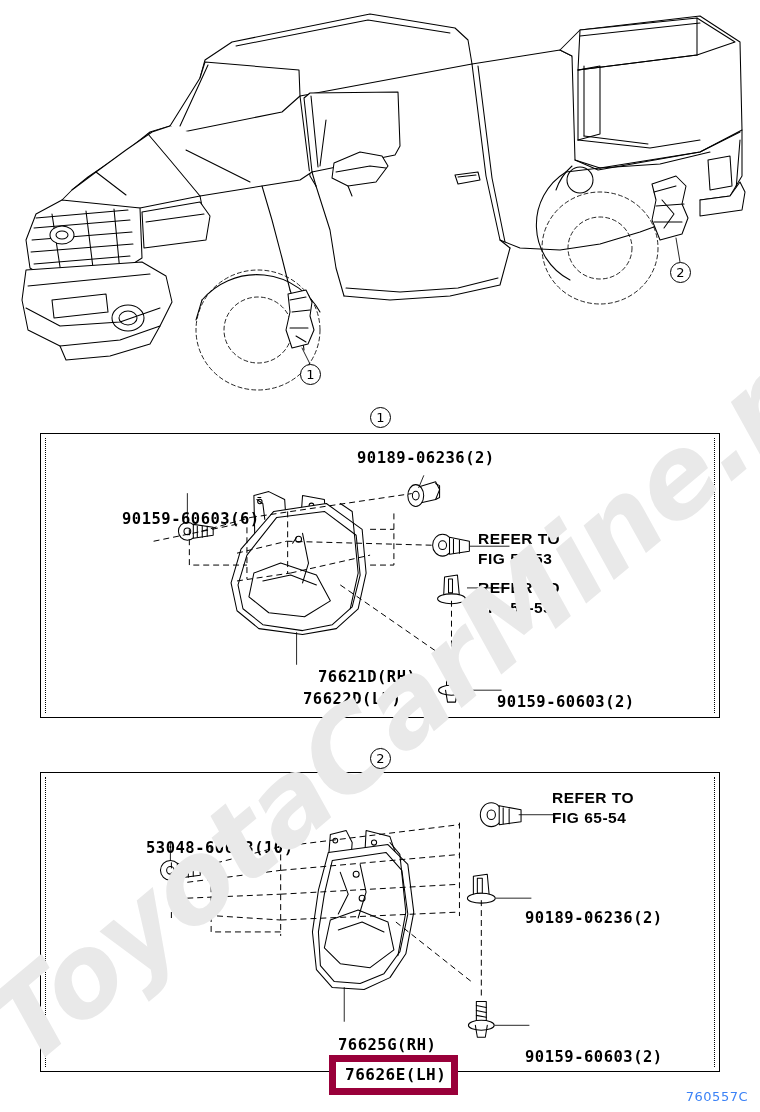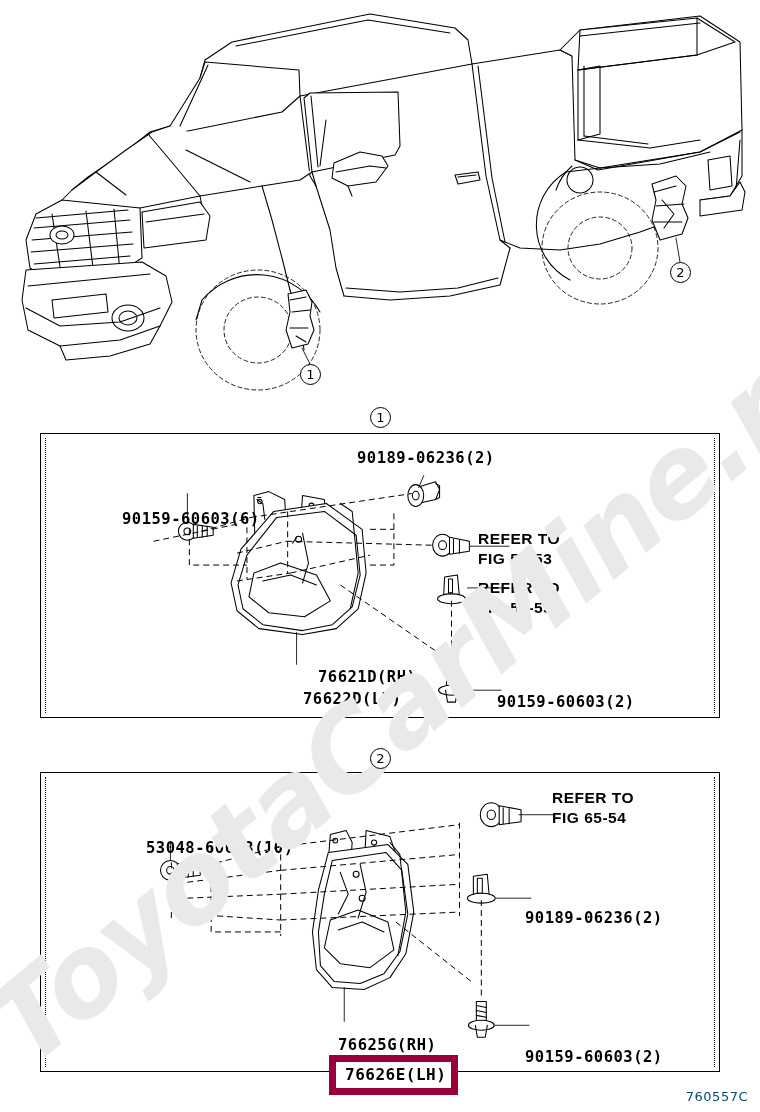--- a/index.html
+++ b/index.html
@@ -149,21 +149,21 @@
     white-space: pre;
   }
 
   
   #footer-code {
     position: absolute;
     right: 12px;
     bottom: 8px;
     font-family: "DejaVu Sans", sans-serif;
     font-size: 13px;
-    color: #0c4a6e;
+    color: #3b82f6;
     letter-spacing: 0.5px;
     z-index: 6;
   }
 </style>
 </head>
 <body>
 
 <div id="page">
 
   <svg id="watermark" viewBox="0 0 760 1112">

